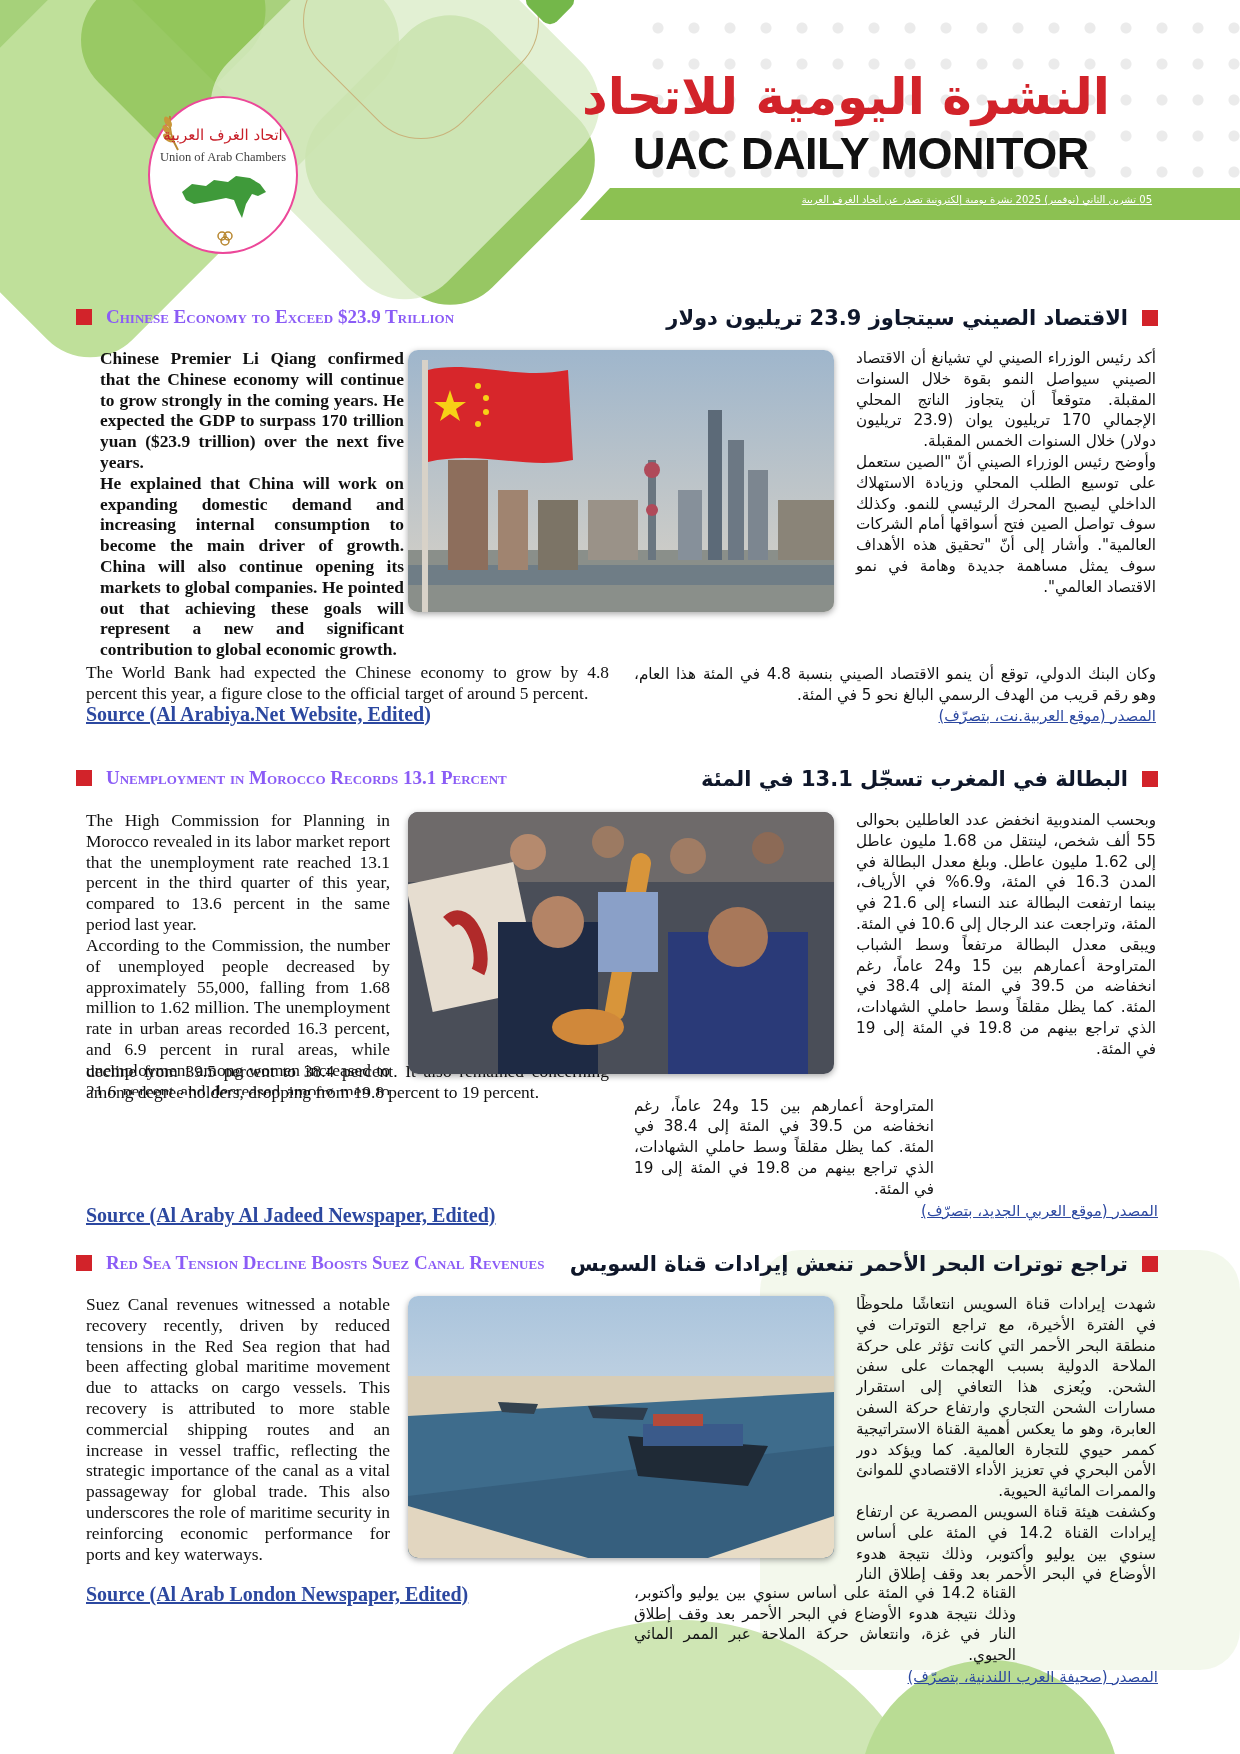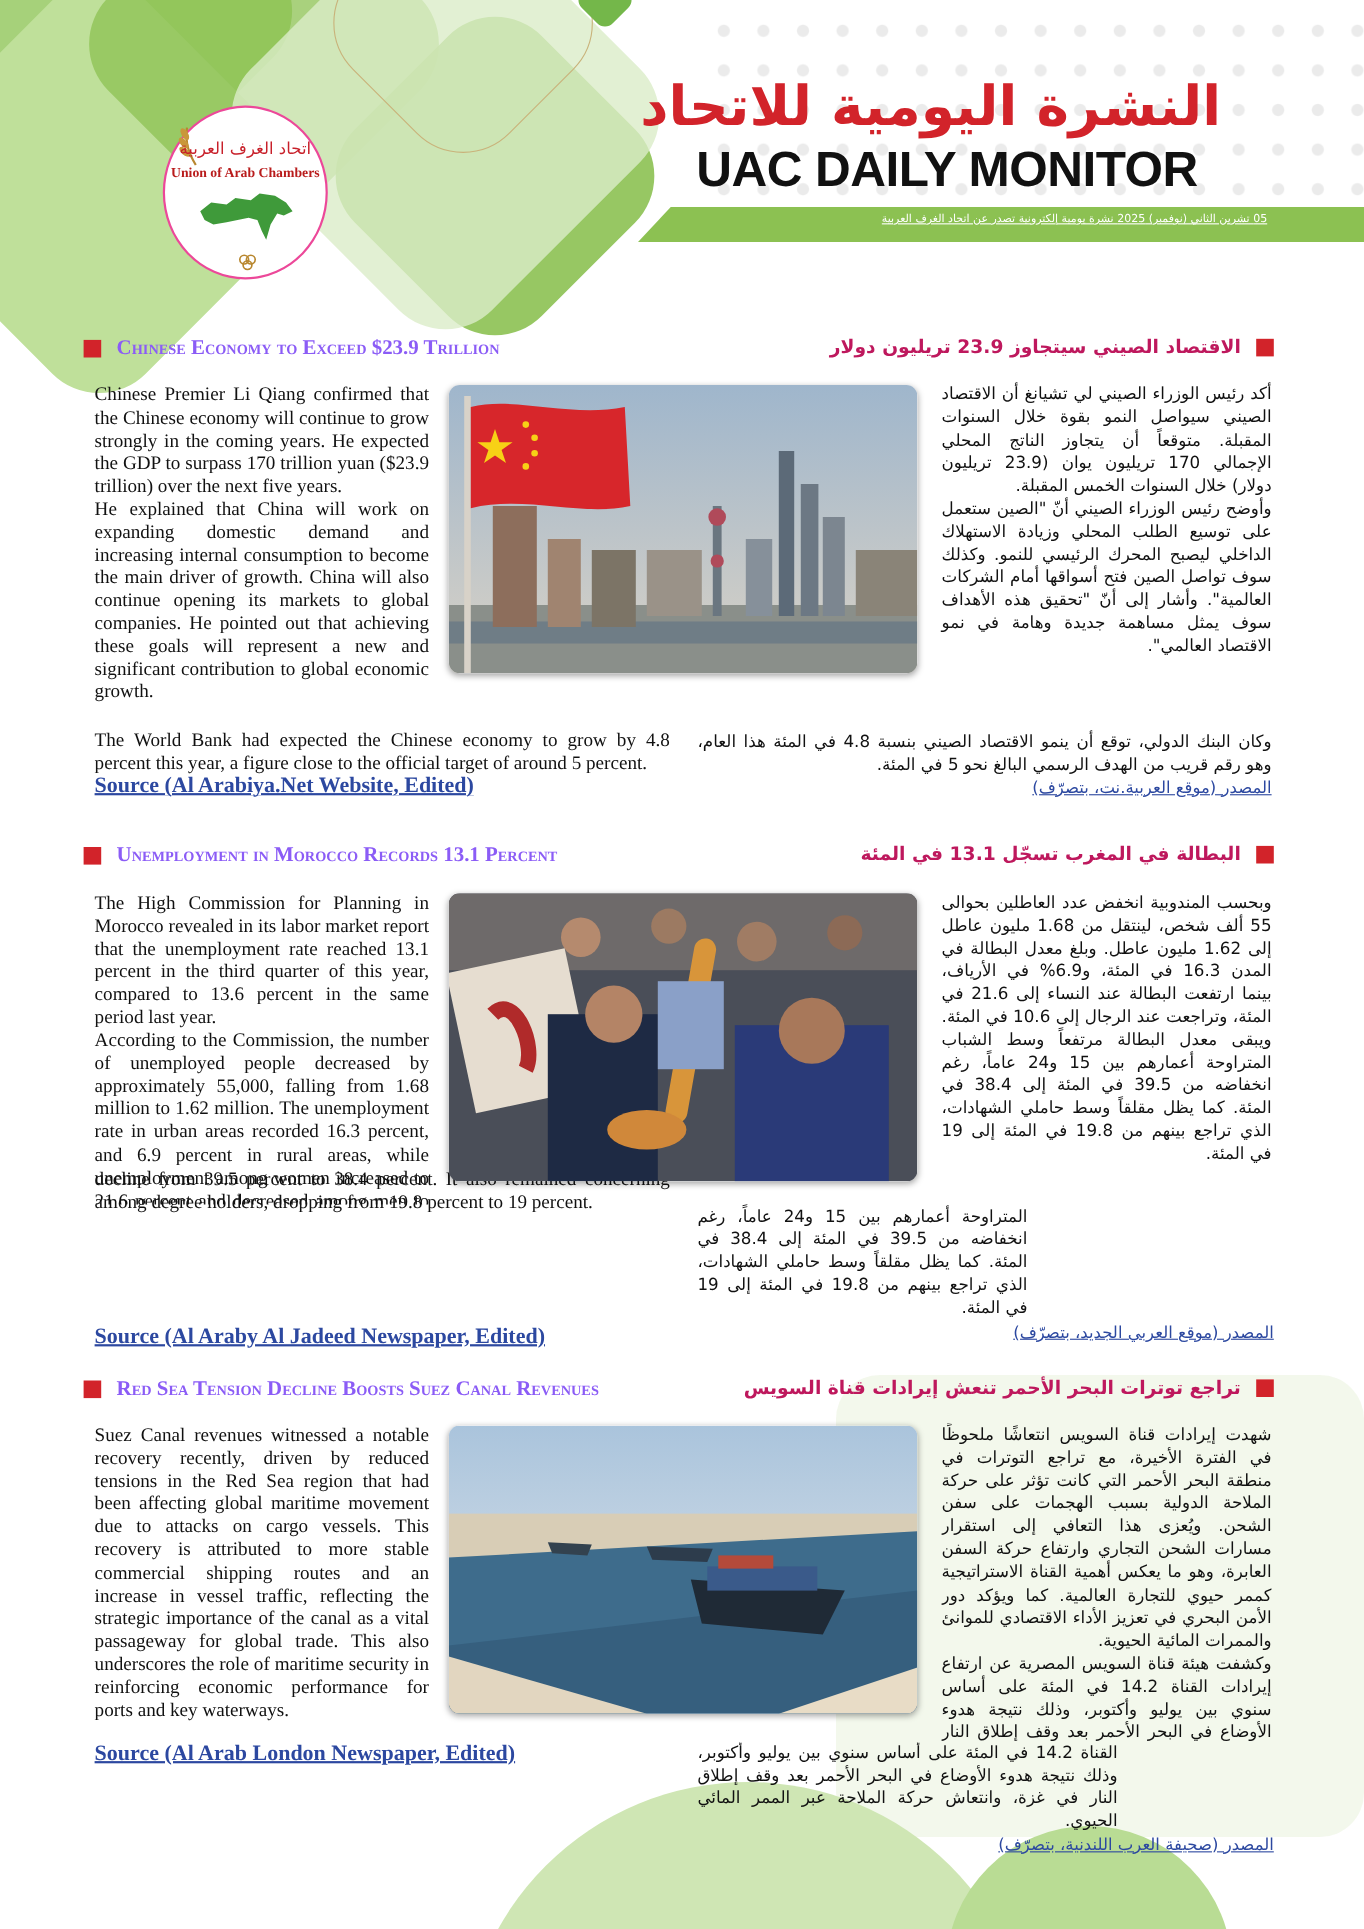--- a/index.html
+++ b/index.html
@@ -7,27 +7,27 @@
   .deco { position:absolute; border-radius:60px; transform:rotate(45deg); }
   .dots { position:absolute; left:640px; top:10px; width:600px; height:180px;
     background-image: radial-gradient(circle, #e6e6e6 5px, transparent 6px);
     background-size:36px 36px; opacity:0.8; }
   .title-ar { position:absolute; right:130px; top:68px; font-family:"DejaVu Sans", sans-serif; font-weight:bold; font-size:50px; color:#d2232a; direction:rtl; letter-spacing:-1px; }
   .title-en { position:absolute; left:633px; top:128px; font-family:"Liberation Sans", sans-serif; font-weight:bold; font-size:45px; color:#111; letter-spacing:-0.5px; }
   .green-bar { position:absolute; left:580px; top:188px; width:660px; height:32px; background:#8cc152; clip-path:polygon(30px 0,100% 0,100% 100%,0 100%); }
   .green-bar-text { position:absolute; right:88px; top:194px; font-family:"DejaVu Sans", sans-serif; font-size:10px; color:#fff; direction:rtl; white-space:nowrap;text-decoration:underline; }
   .logo { position:absolute; left:148px; top:96px; width:150px; height:158px; border-radius:50%; background:#fff; border:2px solid #ec4899; box-sizing:border-box; text-align:center; }
   .logo-ar { position:absolute; top:28px; left:0; right:0; font-family:"DejaVu Serif", serif; font-size:15px; color:#c8202a; direction:rtl; }
-  .logo-en { position:absolute; top:52px; left:0; right:0; font-family:"Liberation Serif", serif; font-weight:bold; font-size:12.5px; color:#b91c1c; }
+  .logo-en { position:absolute; top:52px; left:0; right:0; font-family:"Liberation Serif", serif; font-weight:normal; font-size:12.5px; color:#404040; }
   .logo-map { position:absolute; left:30px; top:72px; width:90px; height:50px; }
   .logo-wheat { position:absolute; left:8px; top:14px; width:26px; height:40px; }
   .heading { position:absolute; display:flex; align-items:center; }
   .sq { width:16px; height:16px; background:#d2232a; display:inline-block; }
   .h-en { font-family:"Liberation Serif", serif; font-weight:bold; font-variant:small-caps; font-size:19px; margin-left:14px; color:#8b5cf6; }
-  .h-ar { font-family:"DejaVu Sans", sans-serif; font-weight:bold; font-size:17px; margin-right:14px; direction:rtl; color:#be185d; }
+  .h-ar { font-family:"DejaVu Sans", sans-serif; font-weight:bold; font-size:21px; margin-right:14px; direction:rtl; color:#0f172a; }
   .en-col { position:absolute; font-family:"Liberation Serif", serif; font-size:17.4px; line-height:20.8px; text-align:justify; color:#111; }
   .en-col p { margin:0; }
   .ar-col { position:absolute; font-family:"DejaVu Sans", sans-serif; font-size:15.2px; line-height:20.8px; text-align:justify; direction:rtl; color:#111; }
   .ar-col p { margin:0; }
   .src-en { color:#2c48a0; font-weight:bold; text-decoration:underline; font-family:"Liberation Serif", serif; font-size:20px; cursor:pointer; }
   .src-ar { color:#2c48a0; text-decoration:underline; font-family:"DejaVu Sans", sans-serif; font-size:15px; direction:rtl; cursor:pointer; }
   .photo { position:absolute; border-radius:10px; overflow:hidden; box-shadow:0 2px 6px rgba(0,0,0,0.35); }
 </style>
 </head>
 <body>
@@ -75,21 +75,21 @@
 
 <div class="heading" style="left:76px;top:306px;">
   <span class="sq"></span>
   <span class="h-en">Chinese Economy to Exceed $23.9 Trillion</span>
 </div>
 <div class="heading" style="right:82px;top:306px;flex-direction:row-reverse;">
   <span class="sq"></span>
   <span class="h-ar">الاقتصاد الصيني سيتجاوز 23.9 تريليون دولار</span>
 </div>
 
-<div class="en-col" style="left:86px;top:348px;width:304px;">
+<div class="en-col" style="left:100px;top:348px;width:304px;font-weight:bold;">
   <p>Chinese Premier Li Qiang confirmed that the Chinese economy will continue to grow strongly in the coming years. He expected the GDP to surpass 170 trillion yuan ($23.9 trillion) over the next five years.</p>
   <p>He explained that China will work on expanding domestic demand and increasing internal consumption to become the main driver of growth. China will also continue opening its markets to global companies. He pointed out that achieving these goals will represent a new and significant contribution to global economic growth.</p>
 </div>
 <div class="en-col" style="left:86px;top:662px;width:523px;">
   <p>The World Bank had expected the Chinese economy to grow by 4.8 percent this year, a figure close to the official target of around 5 percent.</p>
   <a class="src-en">Source (Al Arabiya.Net Website, Edited)</a>
 </div>
 
 <div class="photo" style="left:408px;top:350px;width:426px;height:262px;">
   <svg viewBox="0 0 426 262" width="426" height="262">

